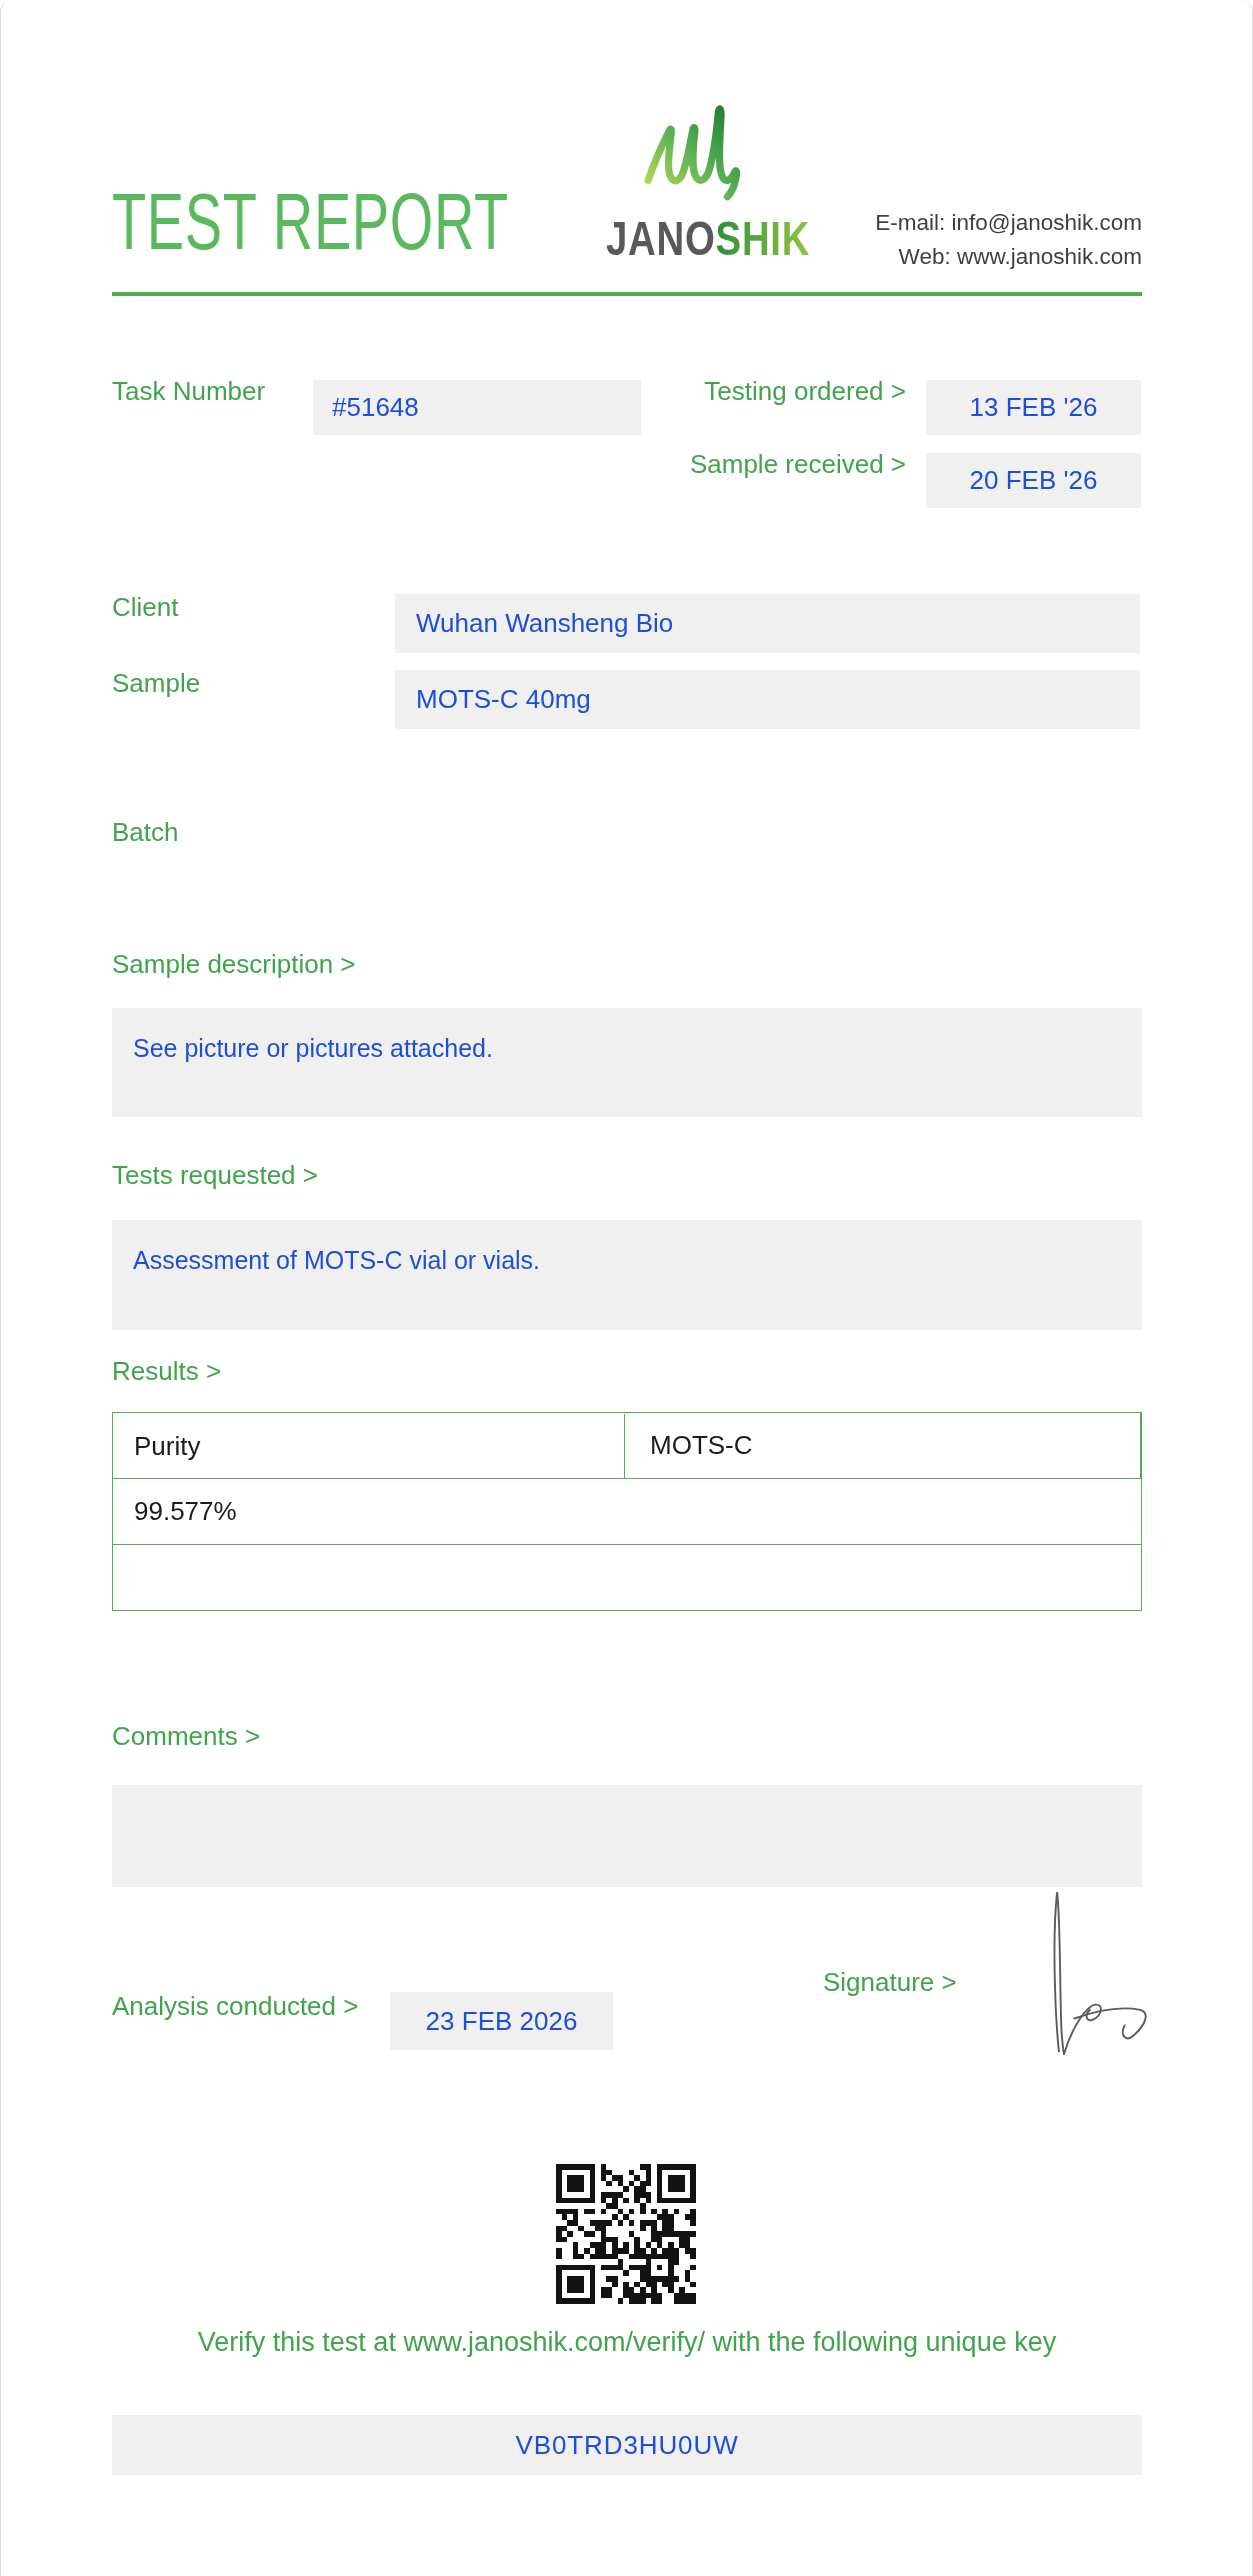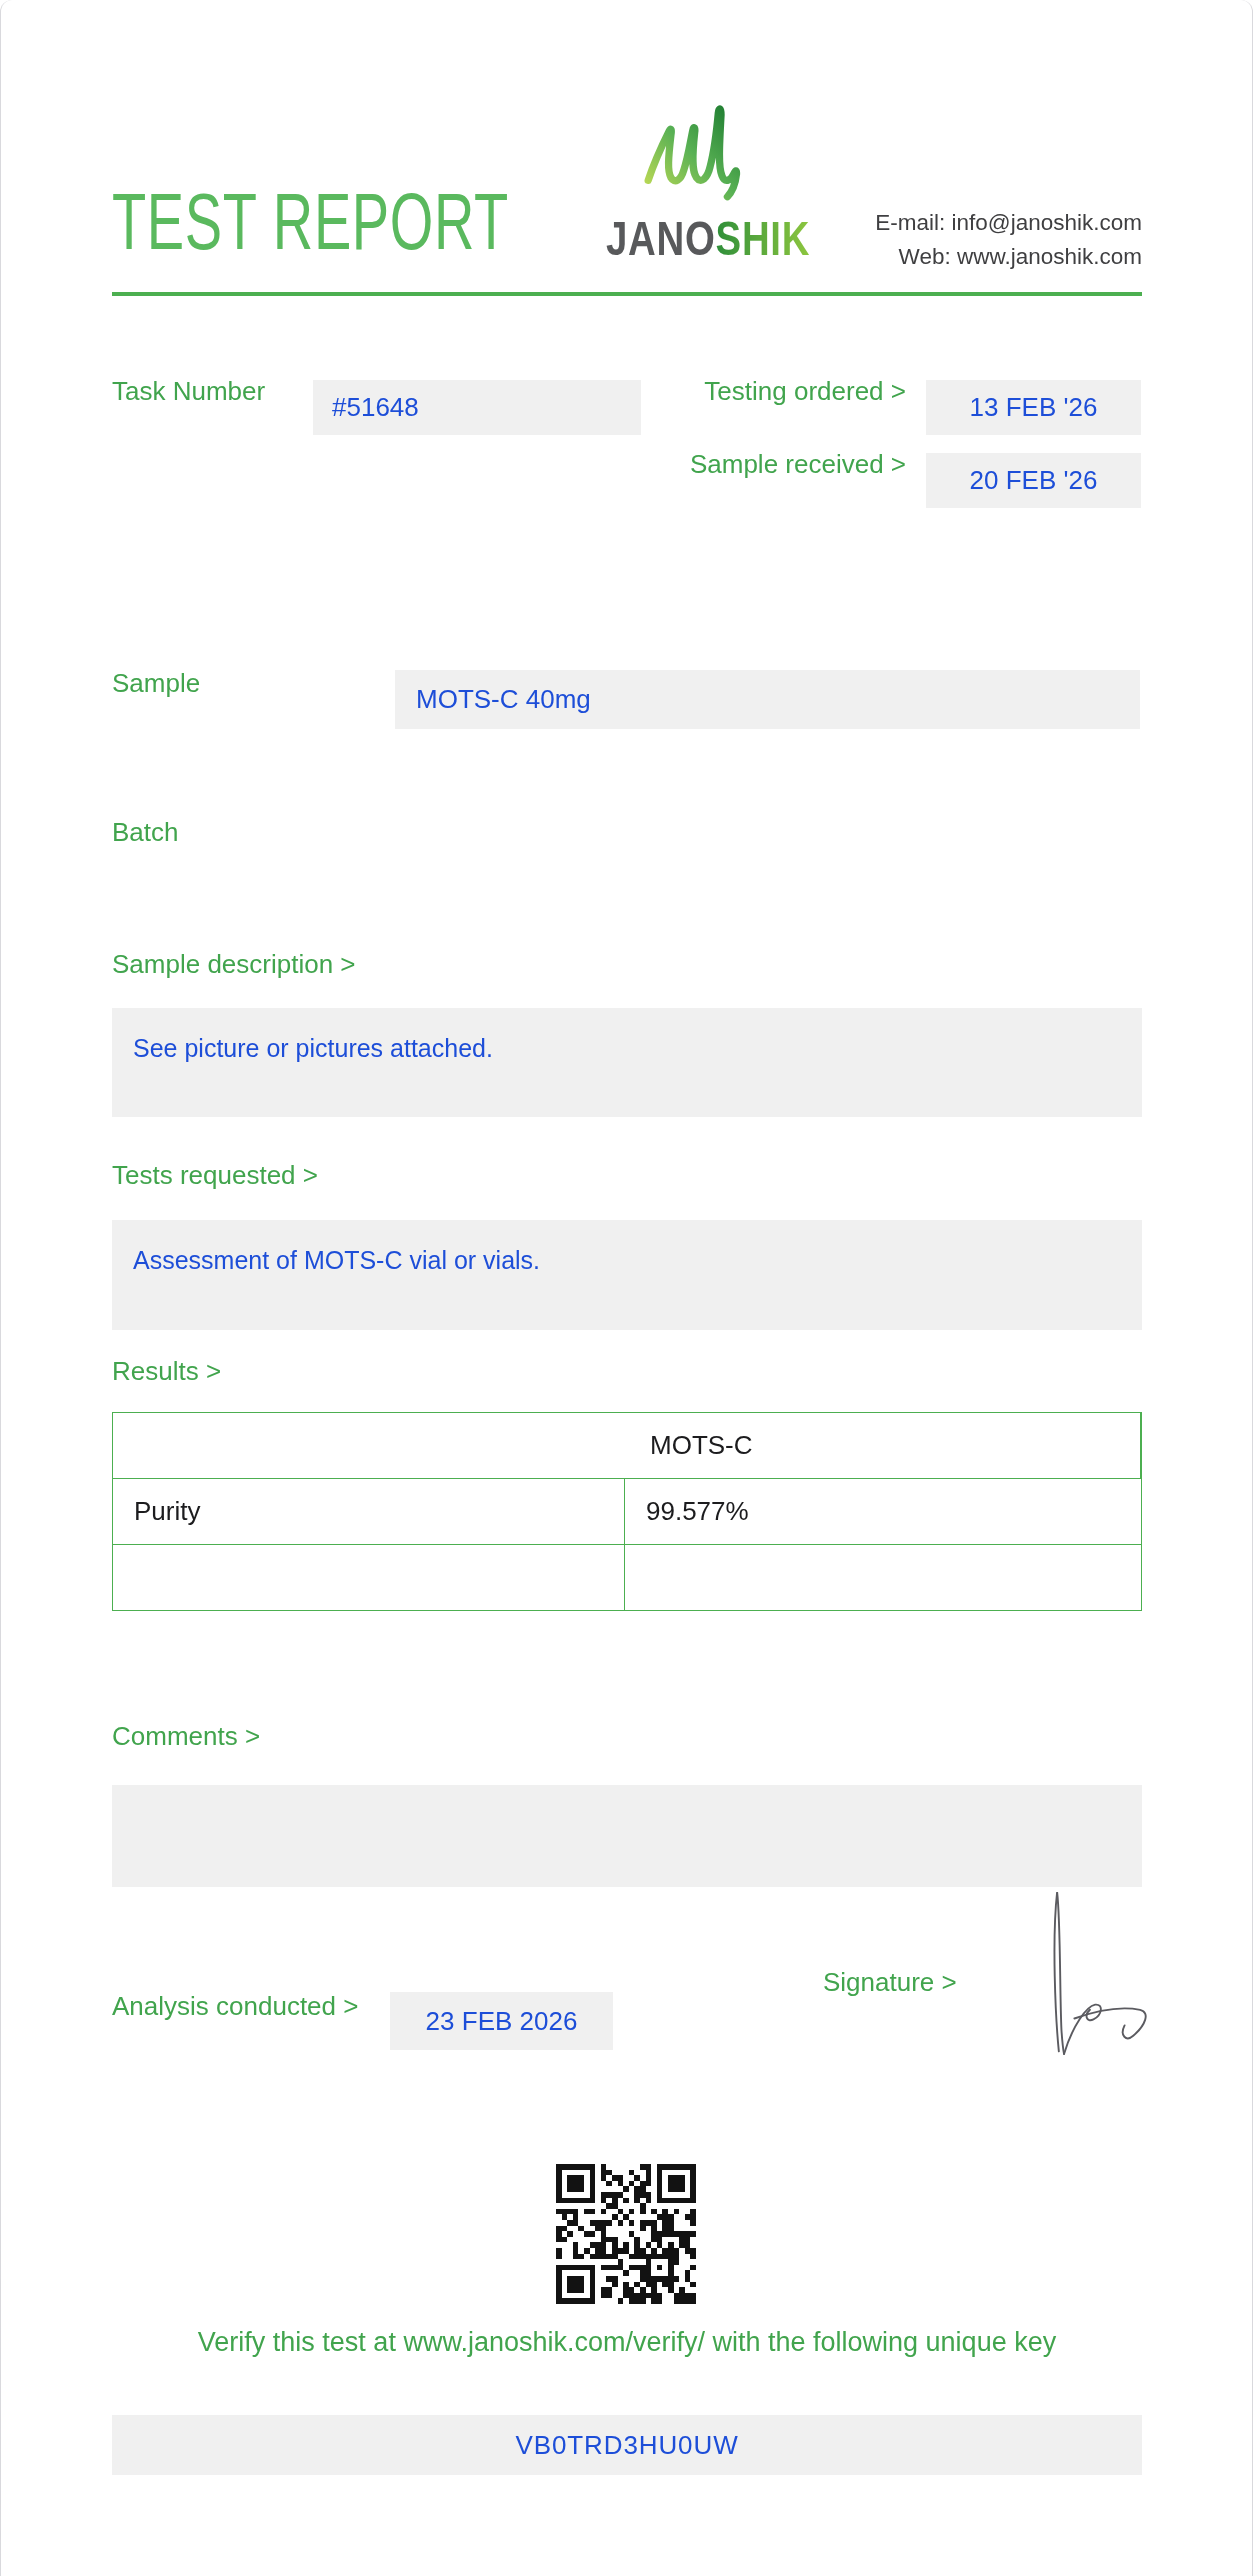--- a/index.html
+++ b/index.html
@@ -40,21 +40,21 @@
 
   
   .sd-label{position:absolute;left:0;top:949px;}
   .sd-box{position:absolute;left:0;top:992px;width:100%;height:109px;box-sizing:border-box;padding:26px 21px;font-size:25px;}
   .tr-label{position:absolute;left:0;top:1160px;}
   .tr-box{position:absolute;left:0;top:1204px;width:100%;height:110px;box-sizing:border-box;padding:26px 21px;font-size:25px;}
 
   .res-label{position:absolute;left:0;top:1356px;}
   .rtable{position:absolute;left:0;top:1412px;width:100%;border:1.7px solid #4caf50;box-sizing:border-box;}
   .rrow{display:flex;height:65px;justify-content:flex-end;}
-  .rrow + .rrow{border-top:1.7px solid #4caf50;}
+  .rrow + .rrow{border-top:1.7px solid #4caf50;flex-direction:column;}
   .rcell{line-height:65px;font-size:26px;padding-left:21px;box-sizing:border-box;}
   .rcell.c1{width:512px;border-right:1.7px solid #4caf50;}
   .rcell.c2{flex:1;}
 
   .cm-label{position:absolute;left:0;top:1721px;}
   .cm-box{position:absolute;left:0;top:1769px;width:100%;height:102px;box-sizing:border-box;padding:24px 21px;font-size:25px;}
 
   .sig-label{position:absolute;left:711px;top:1967px;}
   .sig-svg{position:absolute;left:931px;top:1887px;}
   .an-label{position:absolute;left:0;top:1991px;}
@@ -95,20 +95,24 @@
     <div class="rule"></div>
 
     <div class="glabel task-label">Task Number</div>
     <div class="gbox task-box">#51648</div>
 
     <div class="glabel date-label-1">Testing ordered &gt;</div>
     <div class="gbox date-box-1">13 FEB '26</div>
     <div class="glabel date-label-2">Sample received &gt;</div>
     <div class="gbox date-box-2">20 FEB '26</div>
 
+    <div class="info-row ir0">
+      <div class="glabel">Client</div>
+      <div class="gbox">Wuhan Wansheng Bio</div>
+    </div>
     <div class="info-row ir1">
       <div class="glabel">Sample</div>
       <div class="gbox">MOTS-C 40mg</div>
     </div>
     <div class="info-row ir3">
       <div class="glabel">Batch</div>
     </div>
 
     <div class="glabel sd-label">Sample description &gt;</div>
     <div class="gbox sd-box">See picture or pictures attached.</div>

